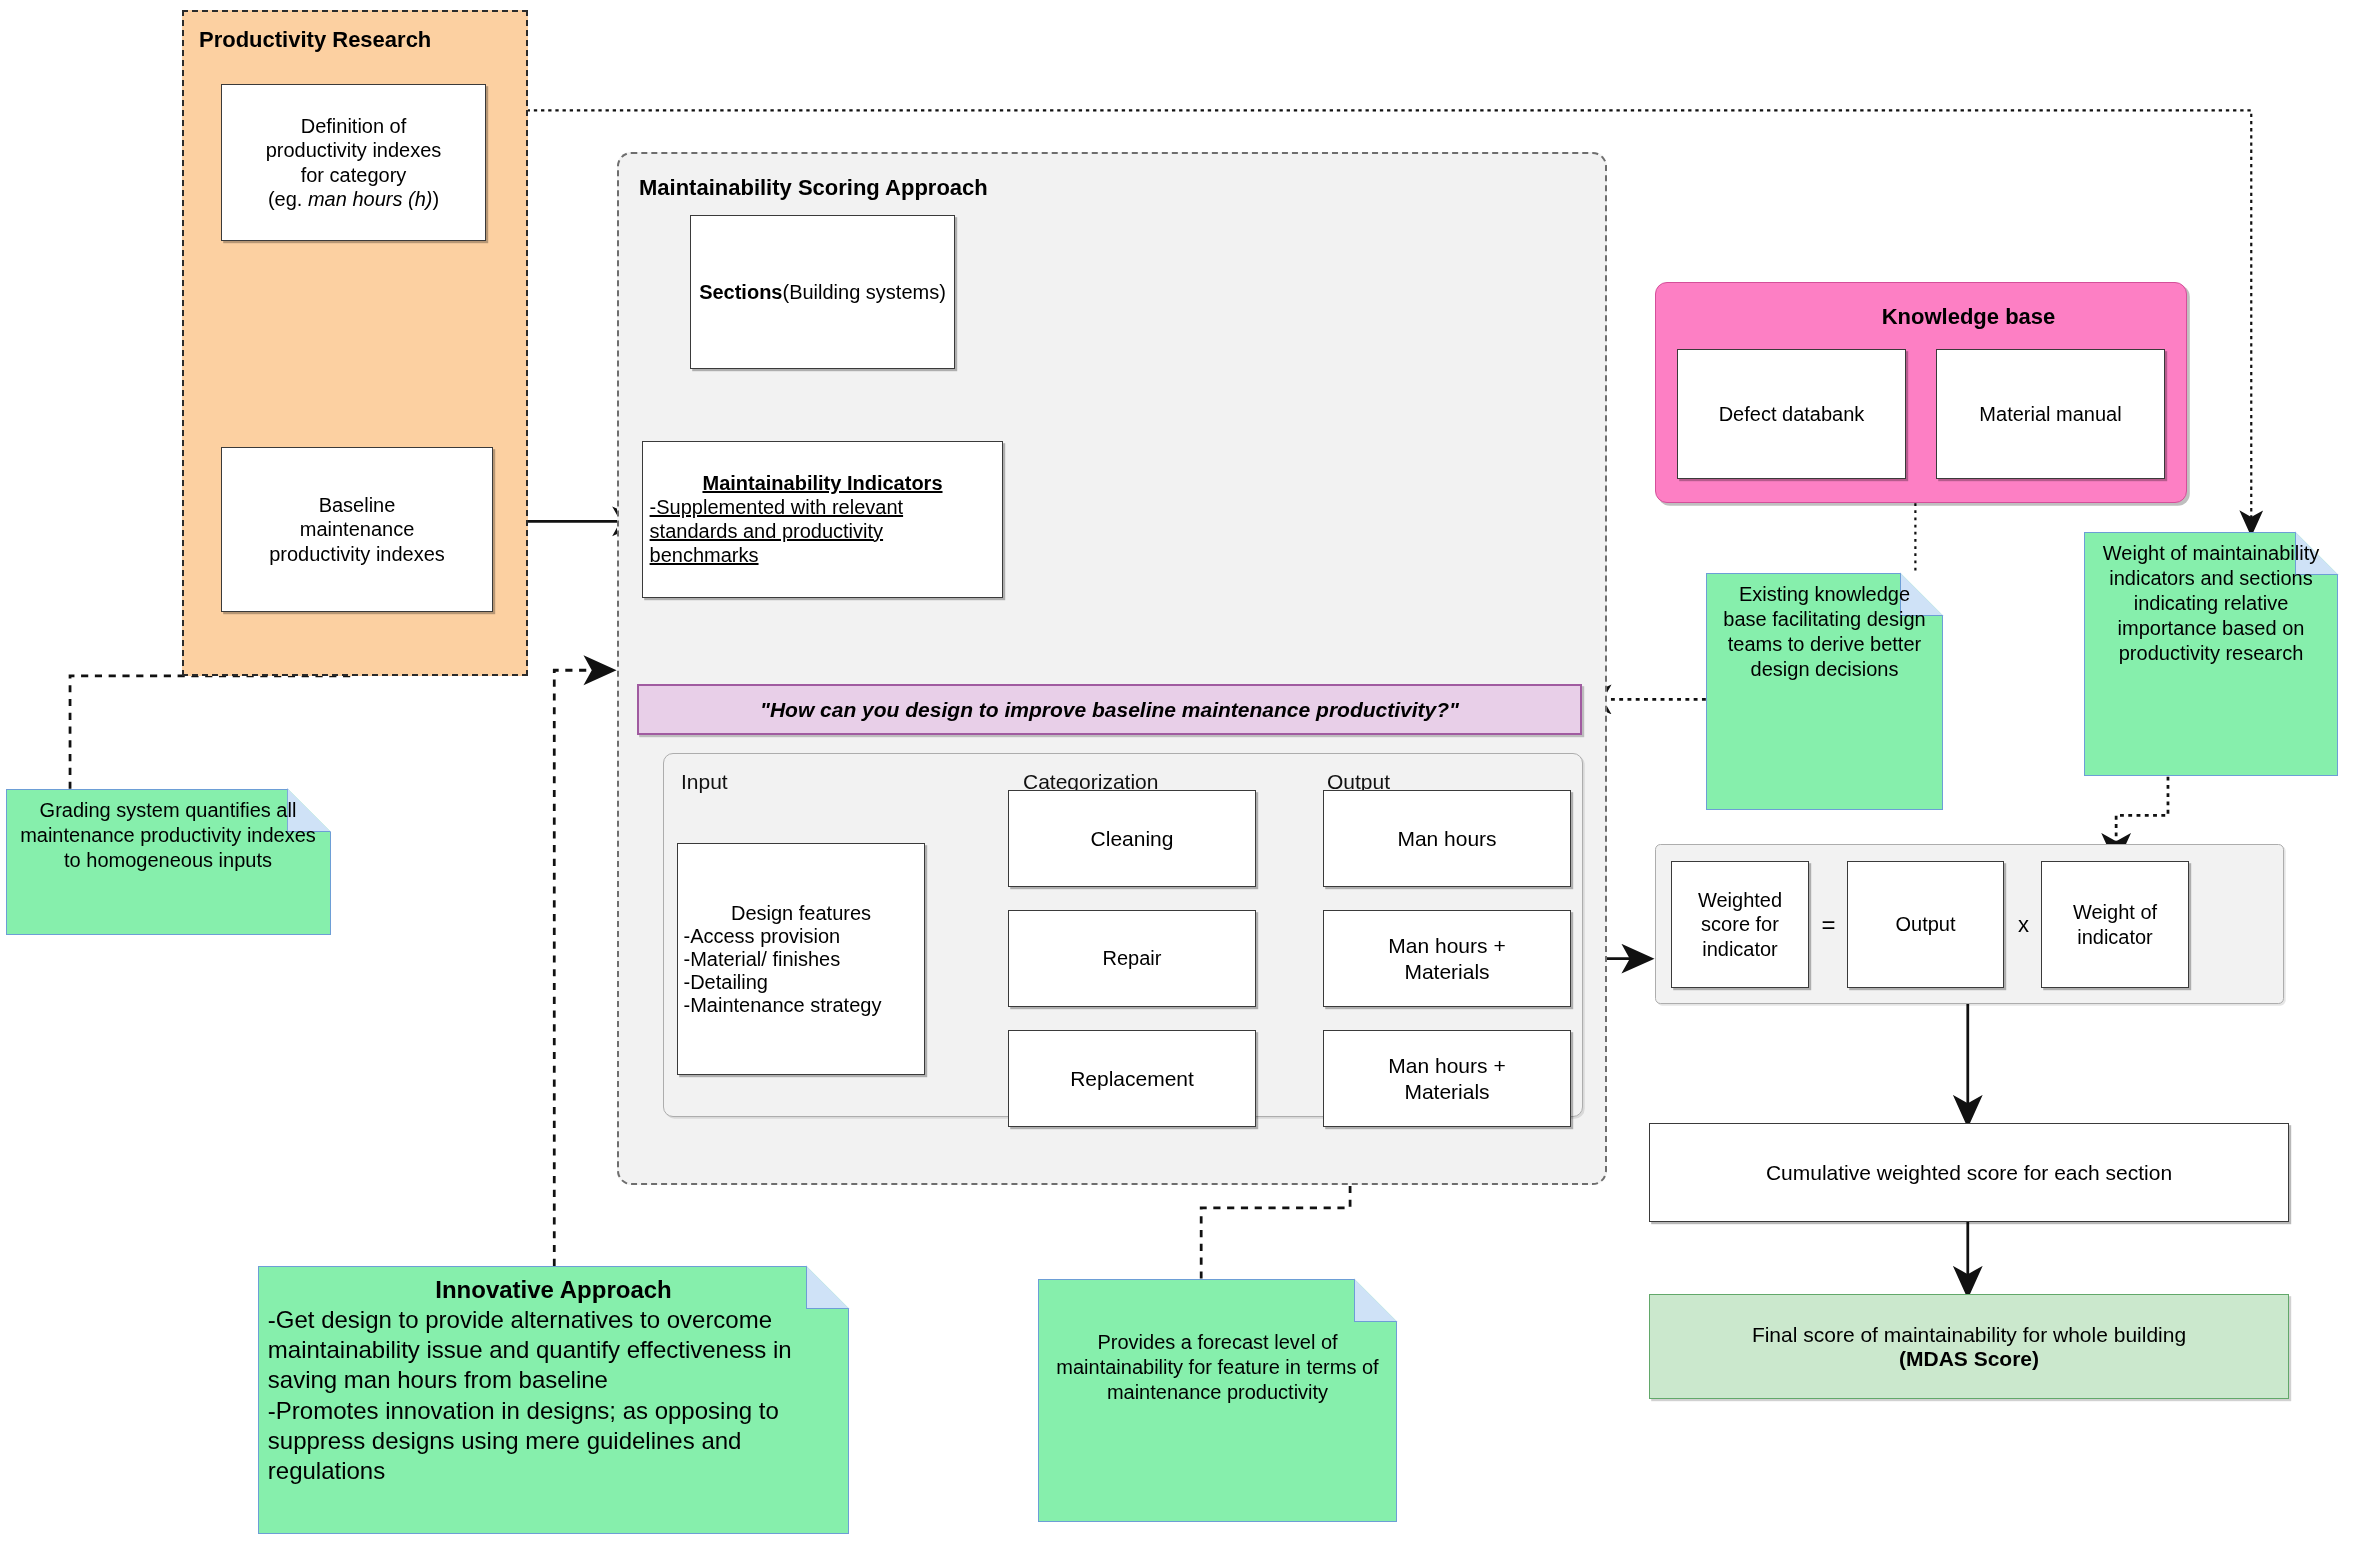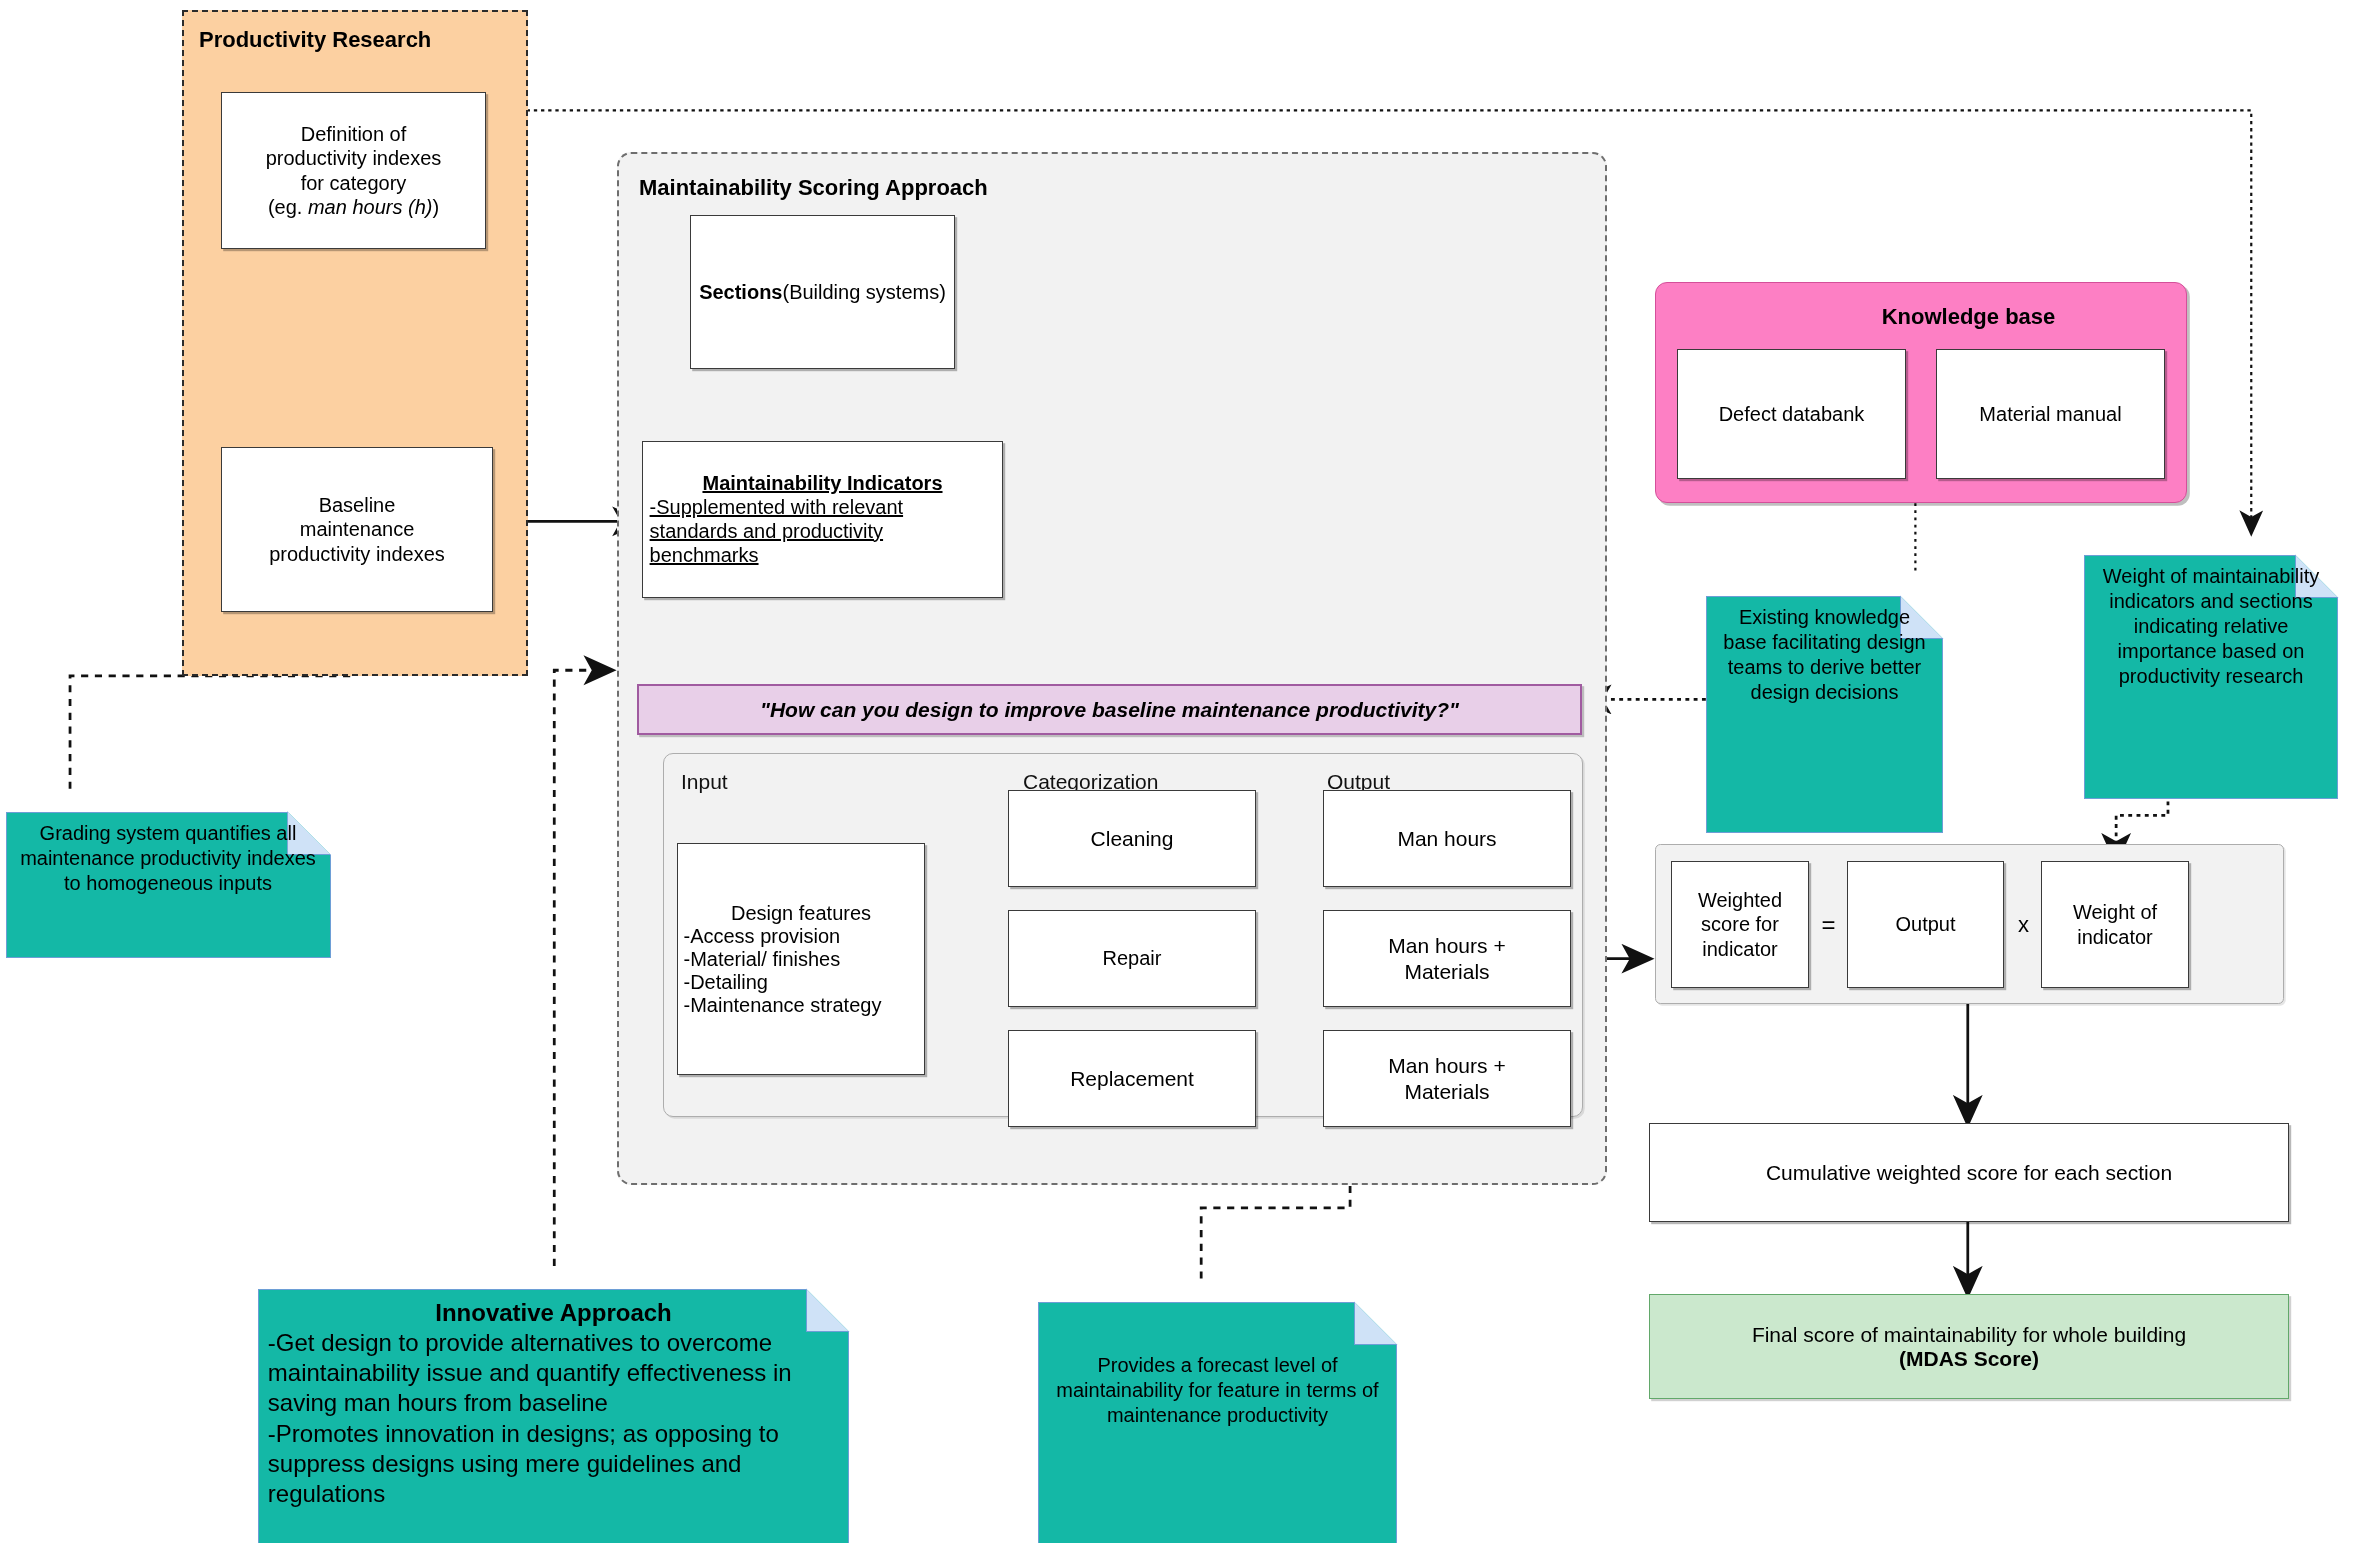--- a/index.html
+++ b/index.html
@@ -25,21 +25,21 @@
 
   
   #qbar{background:#e8cfe8;border:2.2px solid #a05ba0;box-shadow:2.2px 2.2px 0 rgba(0,0,0,.22);
         font-style:italic;font-weight:bold;}
 
   
   #kb{background:#fd7fc4;border:1.7px solid #d44f9a;border-radius:12px;box-shadow:2.8px 2.8px 0 rgba(0,0,0,.25);}
   #kb-title{position:absolute;font-weight:bold;width:100%;text-align:center;}
 
   
-  .note{position:absolute;background:#14b8a6;border:1.7px solid #6d9ed6;box-sizing:border-box;margin-top:23px;}
+  .note{position:absolute;background:#86efac;border:1.7px solid #6d9ed6;box-sizing:border-box;}
   .note .fold{position:absolute;right:-1.7px;top:-1.7px;width:43px;height:43px;
      background:#cfe2f7;border-left:1.7px solid #6d9ed6;border-bottom:1.7px solid #6d9ed6;
      clip-path:polygon(0 0,100% 100%,0 100%);}
   .note .foldcut{position:absolute;right:-1.7px;top:-1.7px;width:44px;height:44px;background:#fff;
      clip-path:polygon(100% 0,100% 100%,0 0);}
   .note .ntext{position:relative;z-index:2;padding:7.7px 8.8px;line-height:1.26;}
   .note .ntitle{font-weight:bold;text-align:center;display:block;}
 
   
   #eqpanel{background:#f2f2f2;border:1.7px solid #adadad;border-radius:5.5px;box-shadow:1.7px 1.7px 0 rgba(0,0,0,.10);}
@@ -102,21 +102,21 @@
 
       <path d="M1005,2295 L1005,1215 L1108,1215" stroke-width="5" stroke-dasharray="13 12" marker-end="url(#ah)"></path>
 
       <path d="M2178,2318 L2178,2190 L2448,2190 L2448,2060" stroke-width="5" stroke-dasharray="13 12" marker-end="url(#ah)"></path>
     </g>
   </svg>
 
   <div class="node" id="grp-prod" style="left:182px;top:10px;width:346px;height:666px;"></div>
   <div class="grp-title" style="left:199px;top:26.5px;font-size:22px;">Productivity Research</div>
 
-  <div class="node wbox txt" id="box-definition" style="left:221px;top:92px;width:265px;height:157px;flex-direction:column;font-size:20px;">
+  <div class="node wbox txt" id="box-definition" style="left:221px;top:84px;width:265px;height:157px;flex-direction:column;font-size:20px;">
     <span>Definition of</span>
     <span>productivity indexes</span>
     <span>for category</span>
     <span><span>(eg. </span><i>man hours (h)</i><span>)</span></span>
   </div>
 
   <div class="node wbox txt" id="box-baseline" style="left:221px;top:447px;width:272px;height:165px;flex-direction:column;font-size:20px;">
     <span>Baseline</span>
     <span>maintenance</span>
     <span>productivity indexes</span>

